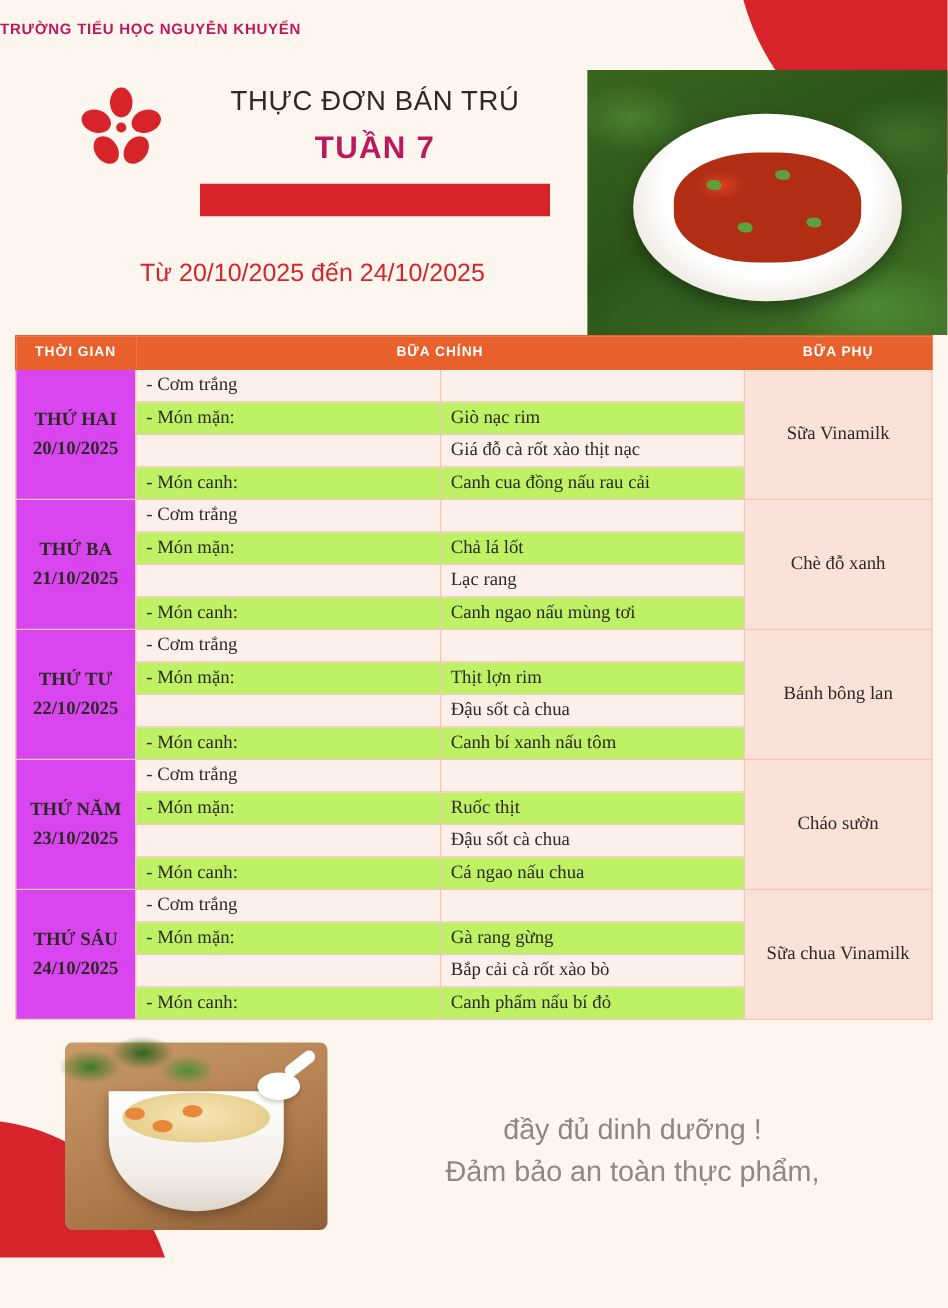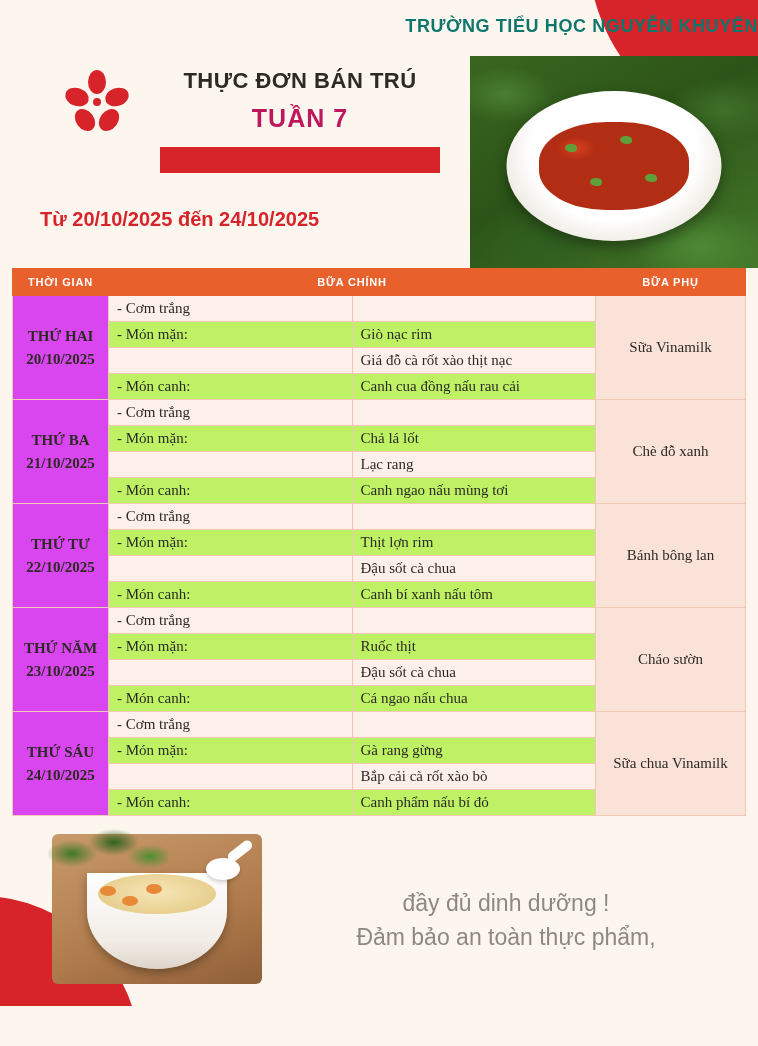--- a/index.html
+++ b/index.html
@@ -37,45 +37,45 @@
     left: 0; right: 0; bottom: 0;
     height: 40px;
     background: #fdf6ef;
     z-index: 1;
   }
 
   
   .school-name {
     position: absolute;
     top: 16px; left: 0; right: 0;
-    text-align: right;
-    font-size: 18px;
+    text-align: left;
+    font-size: 12px;
     font-weight: bold;
     letter-spacing: 0.6px;
-    color: #0f766e;
+    color: #be185d;
     z-index: 3;
   }
 
   .logo {
     position: absolute;
     top: 66px; left: 62px;
     width: 70px; height: 70px;
     z-index: 3;
   }
 
   .title-block {
     position: absolute;
     top: 68px; left: 140px;
     width: 320px;
     text-align: center;
     z-index: 3;
   }
   .menu-title {
     font-size: 22px;
-    font-weight: bold;
+    font-weight: normal;
     color: #2d2a26;
     letter-spacing: 0.5px;
   }
   .week-title {
     margin-top: 10px;
     font-size: 25px;
     font-weight: bold;
     color: #be185d;
     letter-spacing: 1px;
   }
@@ -83,22 +83,23 @@
     margin: 14px auto 0 auto;
     width: 280px;
     height: 26px;
     background: #d6242a;
   }
 
   .date-range {
     position: absolute;
     top: 208px; left: 40px;
     width: 420px;
+    text-align: center;
     font-size: 20px;
-    font-weight: bold;
+    font-weight: normal;
     color: #d6242a;
     z-index: 3;
   }
 
   
   .hero-photo {
     position: absolute;
     top: 56px; right: 0;
     width: 288px; height: 212px;
     overflow: hidden;

